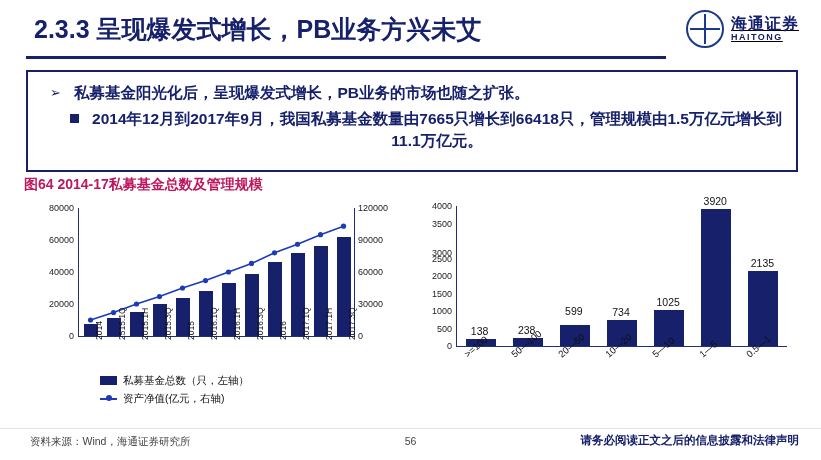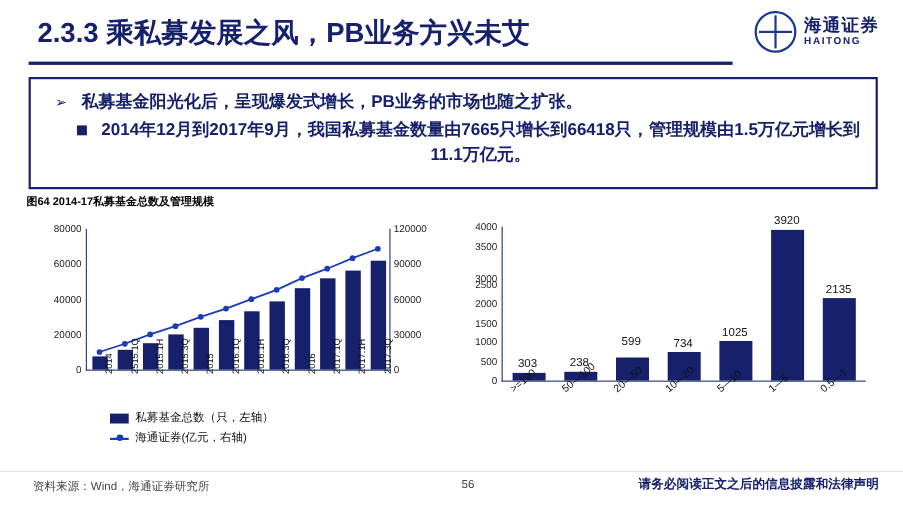--- a/index.html
+++ b/index.html
@@ -20,21 +20,21 @@
     position:absolute;left:34px;top:13px;
     font-size:25px;font-weight:bold;color:#16206b;
     letter-spacing:0px;white-space:nowrap;
   }
   .title-rule{
     position:absolute;left:26px;top:56px;width:640px;height:3px;
     background:#16206b;
   }
   .logo{
     position:absolute;right:22px;top:10px;
-    display:flex;align-items:center;gap:7px;
+    display:flex;align-items:center;gap:7px;text-decoration:underline;
   }
   .logo-mark{
     width:34px;height:34px;border-radius:50%;
     border:2px solid #1b3a8c;position:relative;
   }
   .logo-mark:before{
     content:"";position:absolute;left:50%;top:2px;bottom:2px;width:2px;
     background:#1b3a8c;transform:translateX(-50%);
   }
   .logo-mark:after{
@@ -59,21 +59,21 @@
   .b2{position:absolute;left:36px;top:36px;right:14px;text-align:center;}
   .mark-arrow{
     position:absolute;left:4px;top:2px;font-size:13px;color:#16206b;
   }
   .mark-square{
     position:absolute;left:6px;top:6px;width:9px;height:9px;background:#16206b;
   }
 
   
   .cap{
-    position:absolute;font-size:10px;font-weight:bold;color:#000000;
+    position:absolute;font-size:14px;font-weight:bold;color:#be185d;
     white-space:nowrap;
   }
   .cap-left{left:24px;top:176px;}
   .cap-right{left:406px;top:176px;}
 
   
   .chart-box{
     position:absolute;border:1px solid #2f3d9e;background:#fff;
   }
   #chart-left{left:22px;top:198px;width:350px;height:216px;border:none;}
@@ -122,37 +122,37 @@
     position:absolute;font-size:9.5px;color:#111;white-space:nowrap;
     transform-origin:left top;transform:rotate(-40deg);
   }
 
   
   .source{
     position:absolute;left:30px;top:435px;font-size:10.5px;color:#444;
   }
   .pageno{
     position:absolute;left:50%;top:435px;transform:translateX(-50%);
-    font-size:10.5px;color:#444;margin-left:15px;
+    font-size:10.5px;color:#444;
   }
   .disclaimer{
     position:absolute;right:22px;top:433px;font-size:11.5px;color:#16206b;
     font-weight:bold;
   }
   .footer-rule{
     position:absolute;left:0;top:428px;width:821px;height:1px;background:#e2e2e2;
   }
 </style>
 </head>
 <body>
 
 <div class="slide">
 
   <div class="header">
-    <div class="title">2.3.3 乘私募发展之风，PB业务方兴未艾</div>
+    <div class="title">2.3.3 呈现爆发式增长，PB业务方兴未艾</div>
     <div class="title-rule"></div>
     <div class="logo">
       <div class="logo-mark"></div>
       <div class="logo-text">
         <span class="logo-cn">海通证券</span>
         <span class="logo-en">HAITONG</span>
       </div>
     </div>
   </div>
 
@@ -231,21 +231,21 @@
         <div class="xlab-rot" style="left: 324.5px; top: 142px;">2017.3Q</div>
       </div>
 
     <div class="legend">
       <div class="legend-row">
         <span class="lg-swatch"></span>
         <span>私募基金总数（只，左轴）</span>
       </div>
       <div class="legend-row">
         <span class="lg-line"></span>
-        <span>海通证券(亿元，右轴)</span>
+        <span>资产净值(亿元，右轴)</span>
       </div>
     </div>
   </div>
 
   <div class="chart-box" id="chart-right">
     <div class="plot" id="rplot">
       <div id="r-bars">
           <div class="rbar" style="left: 8.57143px; height: 6.545px;"></div>
           <div class="rbar" style="left: 55.7143px; height: 8.33px;"></div>
           <div class="rbar" style="left: 102.857px; height: 20.965px;"></div>
@@ -269,21 +269,21 @@
     <div id="r-xticks">
         <div class="rxlab" style="left: 57.5714px; top: 153px;">&gt;=100</div>
         <div class="rxlab" style="left: 104.714px; top: 153px;">50—100</div>
         <div class="rxlab" style="left: 151.857px; top: 153px;">20—50</div>
         <div class="rxlab" style="left: 199px; top: 153px;">10—20</div>
         <div class="rxlab" style="left: 246.143px; top: 153px;">5—10</div>
         <div class="rxlab" style="left: 293.286px; top: 153px;">1—5</div>
         <div class="rxlab" style="left: 340.429px; top: 153px;">0.5—1</div>
       </div>
     <div id="r-vals">
-        <div class="rval" style="left: 53.5714px; width: 44px; top: 127.455px;">303</div>
+        <div class="rval" style="left: 53.5714px; width: 44px; top: 127.455px;">138</div>
         <div class="rval" style="left: 100.714px; width: 44px; top: 125.67px;">238</div>
         <div class="rval" style="left: 147.857px; width: 44px; top: 107px;">599</div>
         <div class="rval" style="left: 195px; width: 44px; top: 108.31px;">734</div>
         <div class="rval" style="left: 242.143px; width: 44px; top: 98.125px;">1025</div>
         <div class="rval" style="left: 289.286px; width: 44px; top: -3.2px;">3920</div>
         <div class="rval" style="left: 336.429px; width: 44px; top: 59.275px;">2135</div>
       </div>
   </div>
 
   <div class="footer-rule"></div>

